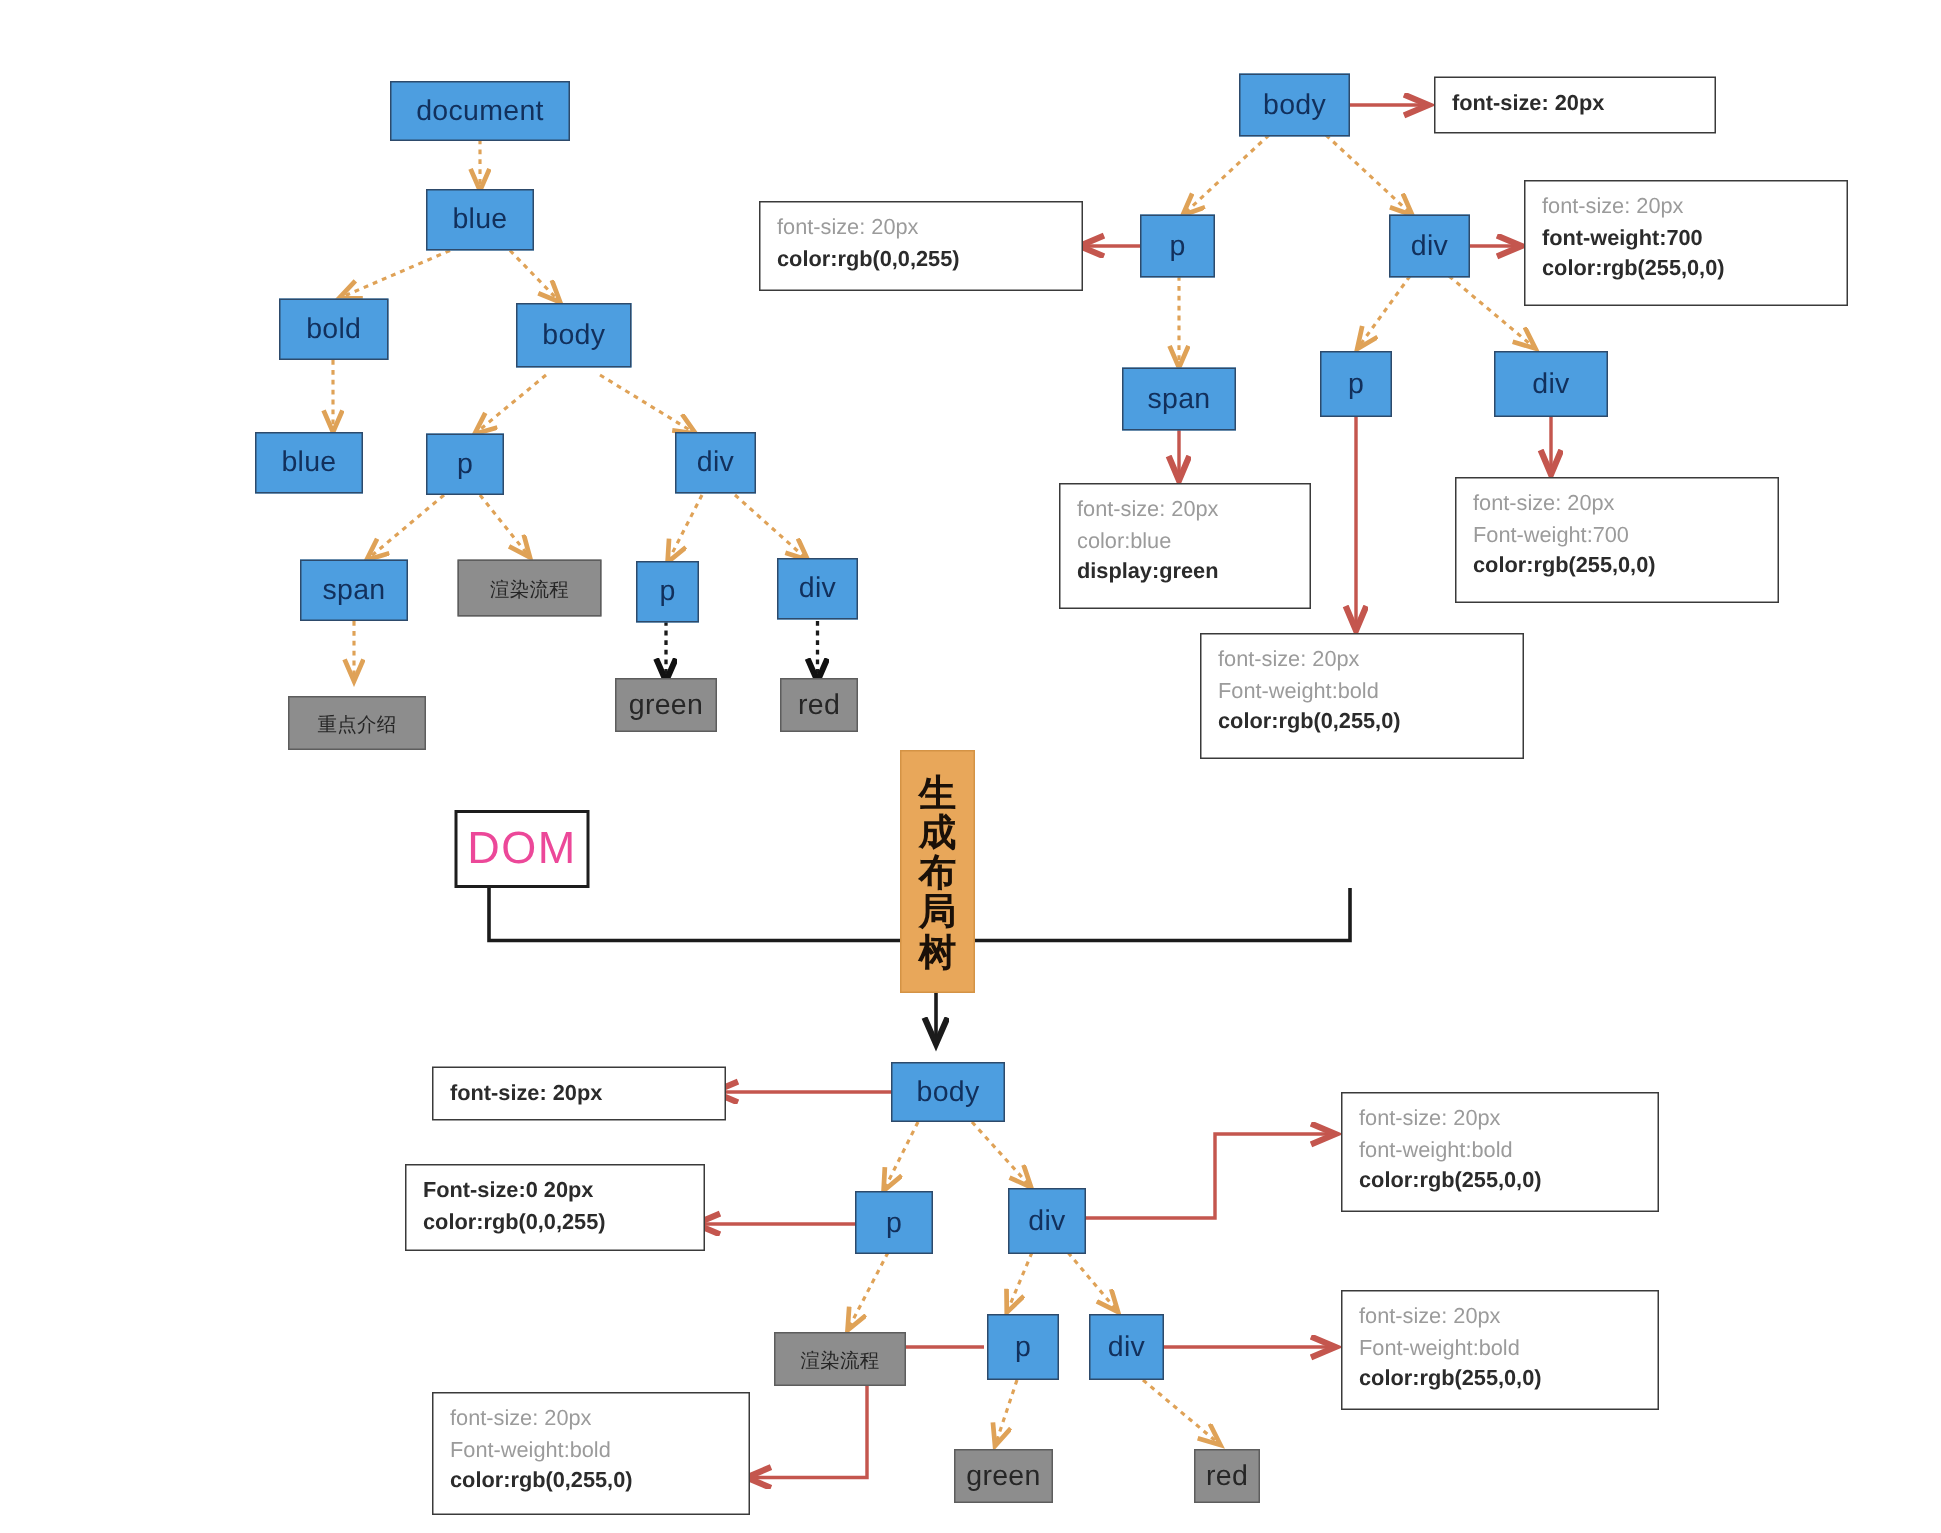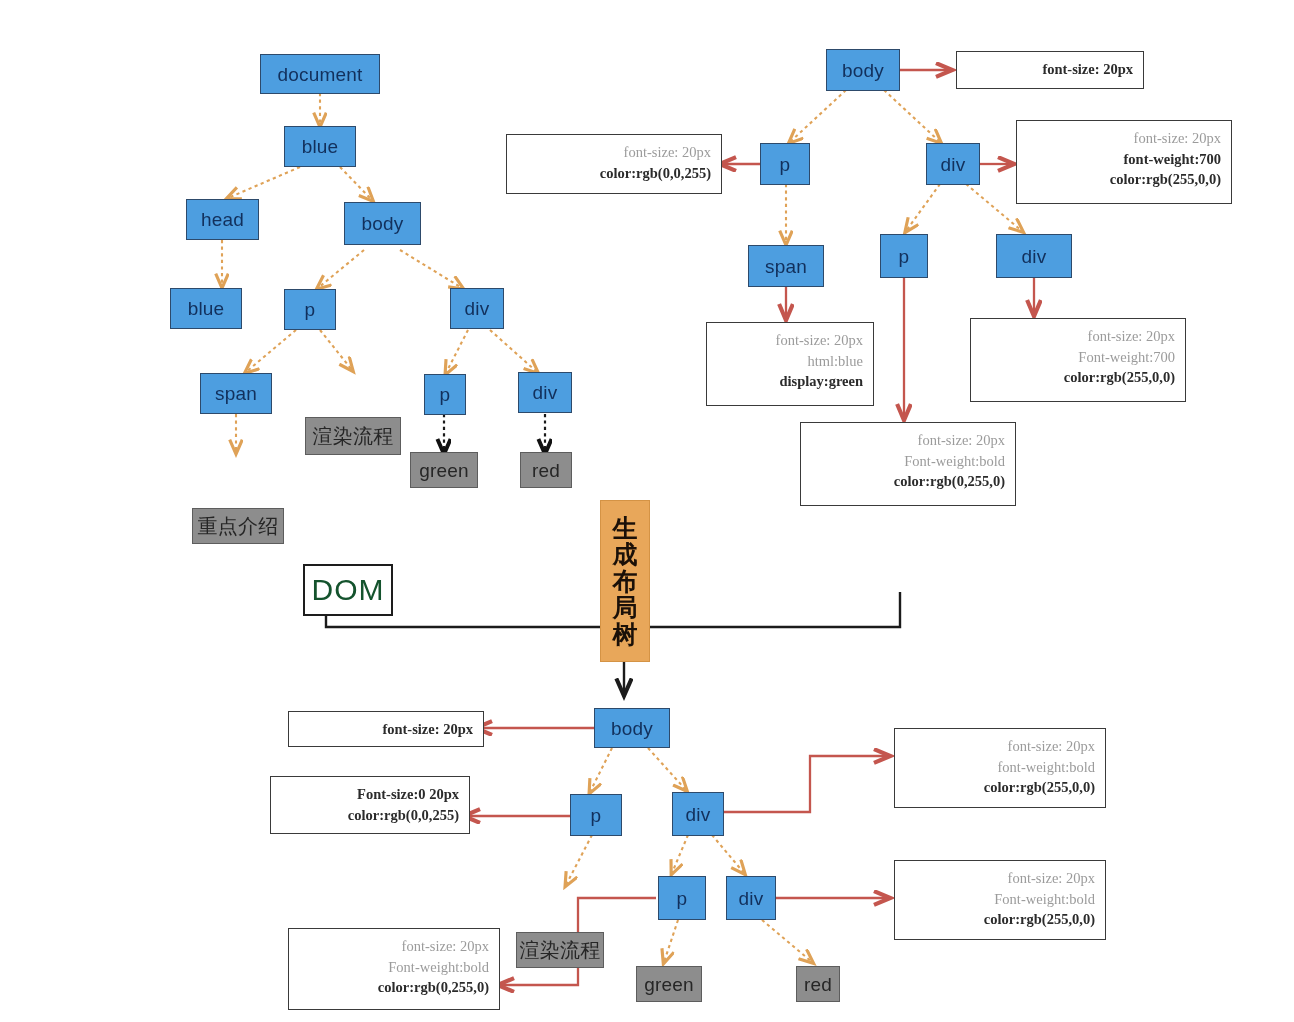--- a/index.html
+++ b/index.html
@@ -6,35 +6,35 @@
   body{width:1294px;height:1022px;position:relative;overflow:hidden;
        font-family:"Liberation Sans",sans-serif;}
   #stage{position:absolute;left:0;top:0;width:1294px;height:976px;border-radius:18px;}
   svg.wires{position:absolute;left:0;top:0;width:1294px;height:1022px;pointer-events:none;}
 
   
   .node{position:absolute;box-sizing:border-box;display:flex;align-items:center;
         justify-content:center;border:1.6px solid #2d4a6b;background:#4d9ee0;
         color:#12305c;font-size:19px;letter-spacing:.2px;line-height:1;}
   .node.text{background:#8d8d8d;border:1.6px solid #5d5d5d;color:#262626;}
-  .node.text.cjk{font-size:20px;margin-top:44px;}
+  .node.text.cjk{font-size:13px;}
 
   
   .rulebox{position:absolute;box-sizing:border-box;border:1.8px solid #3a3a3a;
            background:#fff;padding:7px 10px 8px 11px;
-           font-family:Liberation Serif, serif;
-           font-size:14.5px;line-height:1.42;color:#4f4f4f;font-weight:700;text-align:right;}
+           font-family:Liberation Sans, sans-serif;
+           font-size:14.5px;line-height:1.42;color:#4f4f4f;font-weight:700;}
   .rulebox .ln{white-space:pre;}
   .rulebox .dim{color:#9b9b9b;font-weight:400;}
   .rulebox .dk{color:#2b2b2b;}
 
   
   .labelbox{position:absolute;box-sizing:border-box;border:2px solid #1d1d1d;
             background:#fff;display:flex;align-items:center;justify-content:center;
-            color:#14532d;margin-top:24px;}
+            color:#ec4899;}
   #dom-box{font-size:30px;letter-spacing:1px;}
   #cs-box{font-size:30px;letter-spacing:.3px;}
 
   
   #layout-banner{position:absolute;background:#e8a75a;border:1px solid #d49345;
         display:flex;flex-direction:column;align-items:center;justify-content:center;
         color:#1a1008;font-size:25px;line-height:1.06;font-weight:700;
         font-family:"DejaVu Sans",sans-serif;padding-top:2px;}
   #layout-banner span{display:block;}
 </style>
@@ -114,21 +114,21 @@
       <path d="M594,728 L478,728" marker-end="url(#ar-red)"></path>
       <path d="M570,816 L466,816" marker-end="url(#ar-red)"></path>
       <path d="M722,812 L810,812 L810,756 L888,756" marker-end="url(#ar-red)"></path>
       <path d="M776,898 L888,898" marker-end="url(#ar-red)"></path>
       <path d="M656,898 L578,898 L578,985 L500,985" marker-end="url(#ar-red)"></path>
     </g>
   </svg>
 
   <div class="node" style="left:260px;top:54px;width:120px;height:40px;">document</div>
   <div class="node" style="left:284px;top:126px;width:72px;height:41px;">blue</div>
-  <div class="node" style="left:186px;top:199px;width:73px;height:41px;">head</div>
+  <div class="node" style="left:186px;top:199px;width:73px;height:41px;">bold</div>
   <div class="node" style="left:344px;top:202px;width:77px;height:43px;">body</div>
   <div class="node" style="left:170px;top:288px;width:72px;height:41px;">blue</div>
   <div class="node" style="left:284px;top:289px;width:52px;height:41px;">p</div>
   <div class="node" style="left:450px;top:288px;width:54px;height:41px;">div</div>
   <div class="node" style="left:200px;top:373px;width:72px;height:41px;">span</div>
   <div class="node text cjk" style="left:305px;top:373px;width:96px;height:38px;">渲染流程</div>
   <div class="node" style="left:424px;top:374px;width:42px;height:41px;">p</div>
   <div class="node" style="left:518px;top:372px;width:54px;height:41px;">div</div>
   <div class="node text cjk" style="left:192px;top:464px;width:92px;height:36px;">重点介绍</div>
   <div class="node text" style="left:410px;top:452px;width:68px;height:36px;">green</div>
@@ -151,21 +151,21 @@
   </div>
 
   <div class="rulebox" style="left:1016px;top:120px;width:216px;height:84px;">
     <div class="ln dim">font-size: 20px</div>
     <div class="ln dk">font-weight:700</div>
     <div class="ln dk">color:rgb(255,0,0)</div>
   </div>
 
   <div class="rulebox" style="left:706px;top:322px;width:168px;height:84px;">
     <div class="ln dim">font-size: 20px</div>
-    <div class="ln dim">html:blue</div>
+    <div class="ln dim">color:blue</div>
     <div class="ln dk">display:green</div>
   </div>
 
   <div class="rulebox" style="left:800px;top:422px;width:216px;height:84px;">
     <div class="ln dim">font-size: 20px</div>
     <div class="ln dim">Font-weight:bold</div>
     <div class="ln dk">color:rgb(0,255,0)</div>
   </div>
 
   <div class="rulebox" style="left:970px;top:318px;width:216px;height:84px;">

